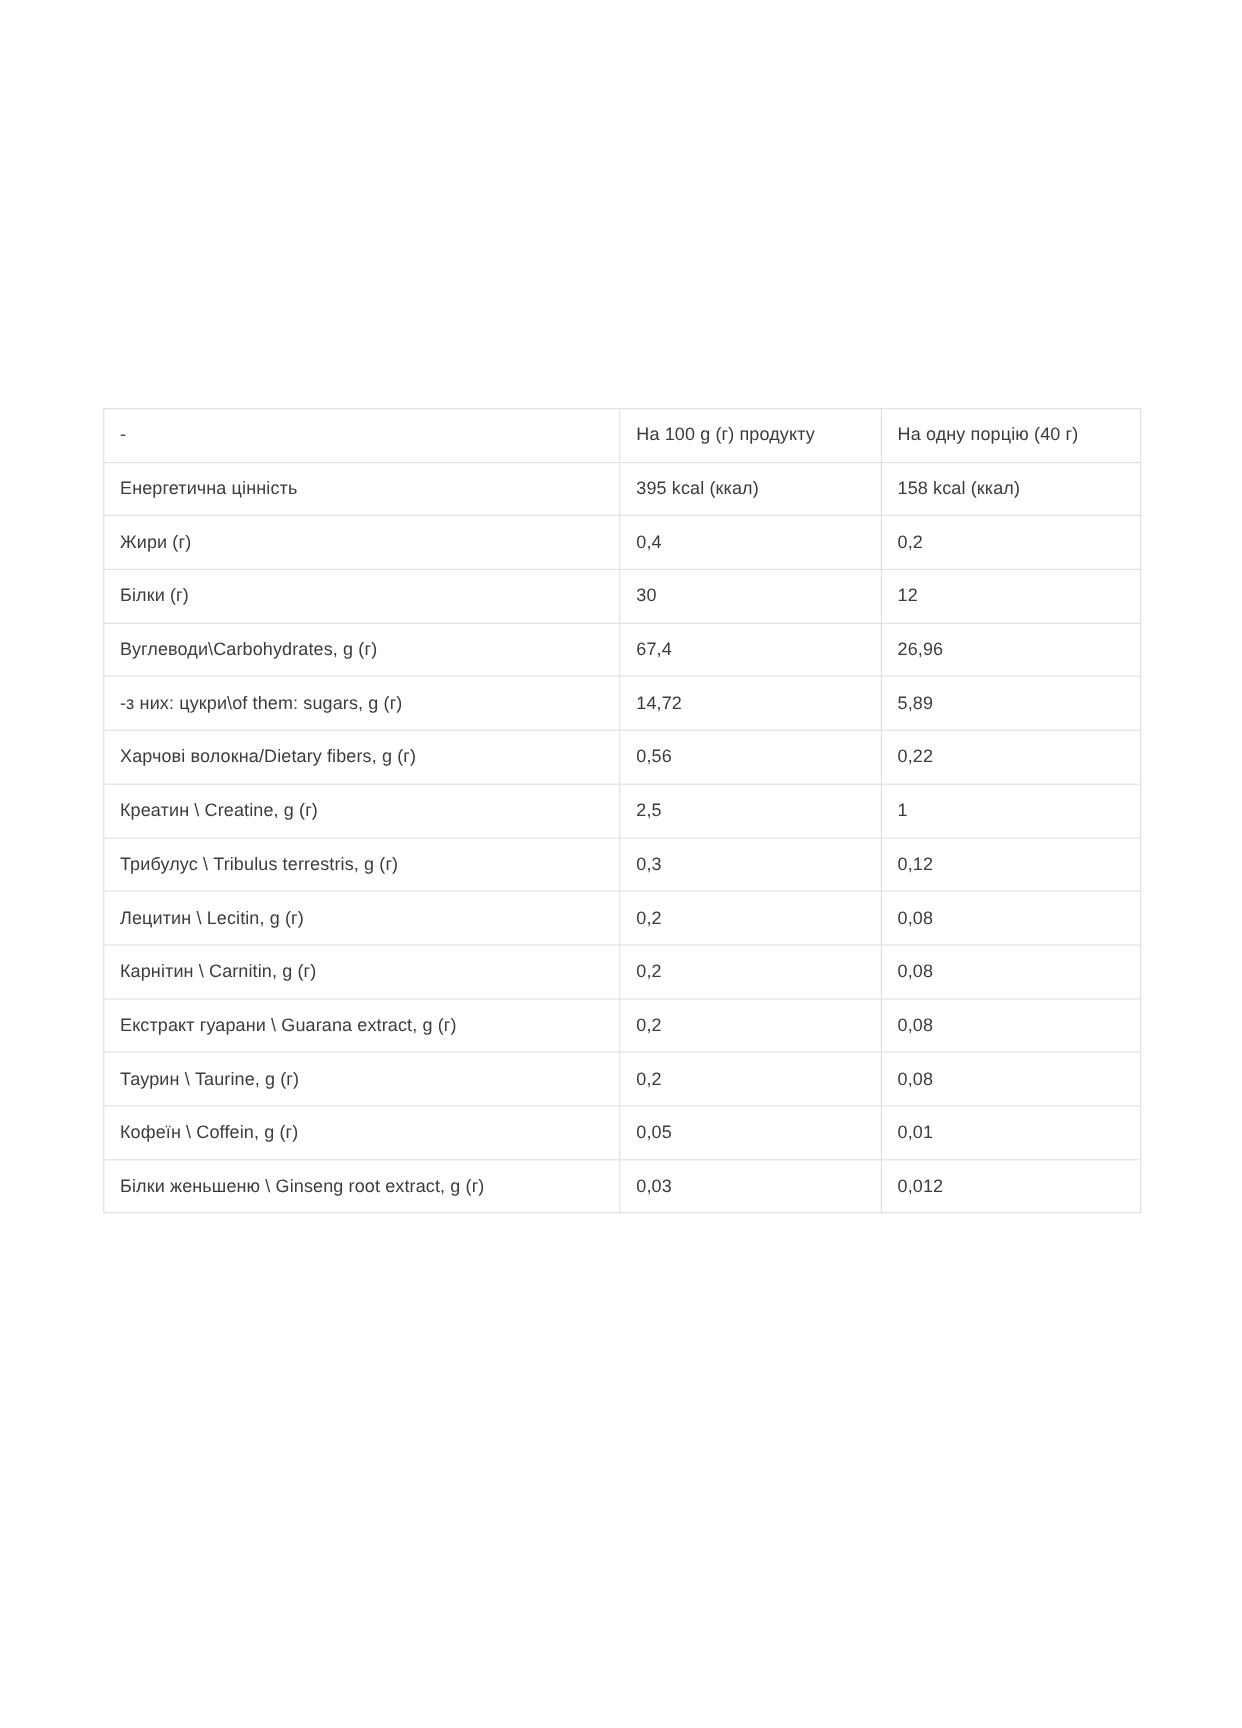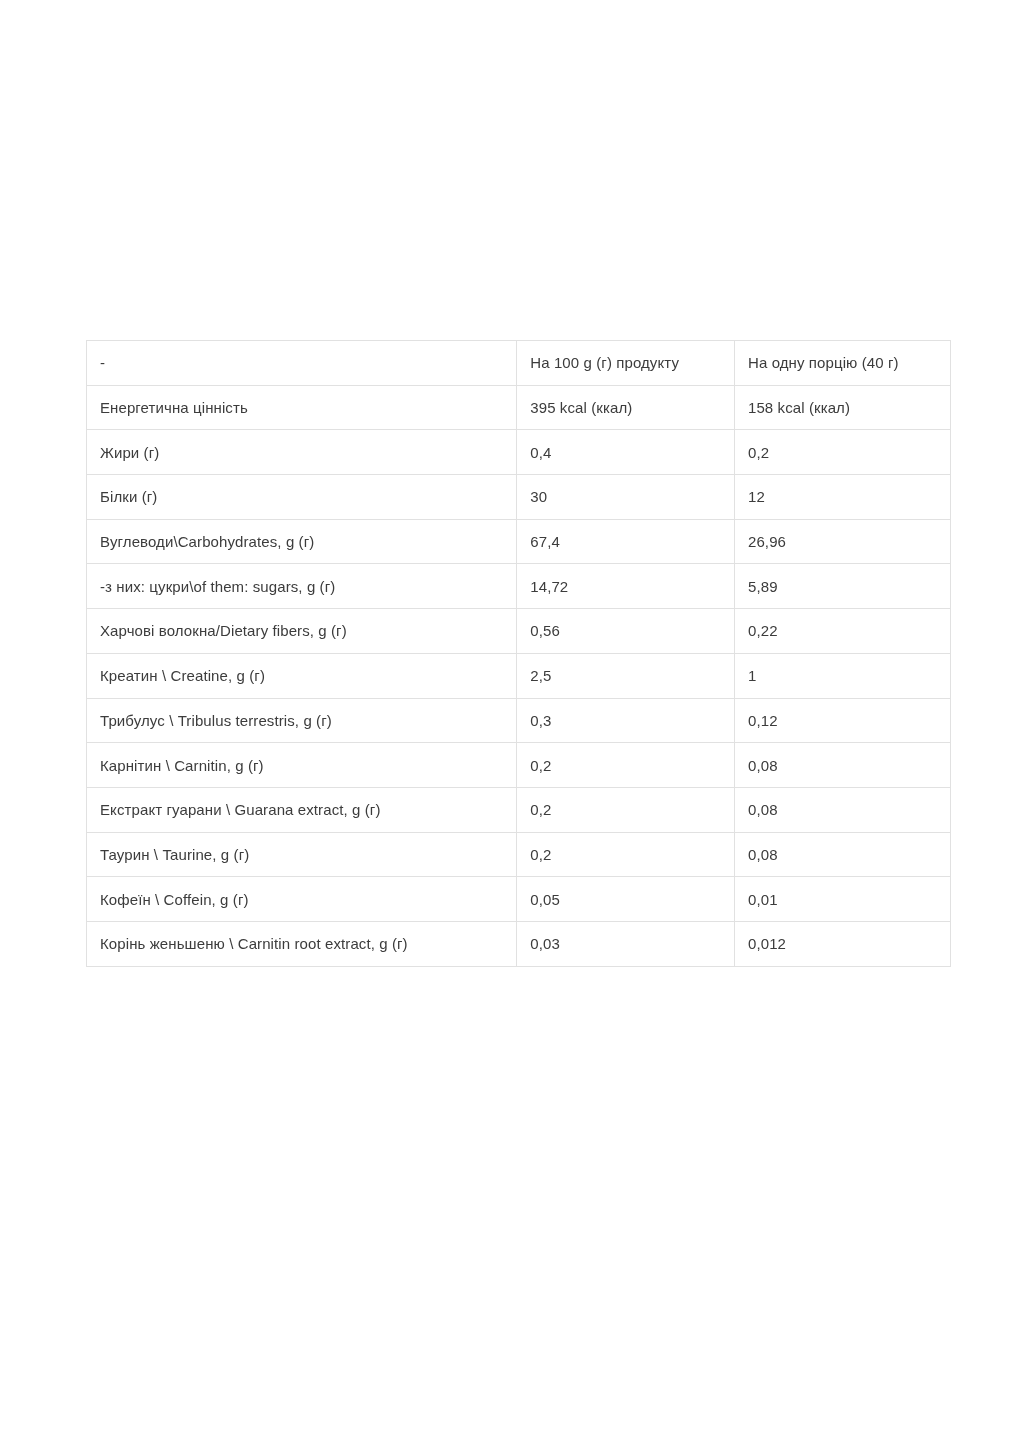--- a/index.html
+++ b/index.html
@@ -94,39 +94,44 @@
         <td>Креатин \ Creatine, g (г)</td>
         <td>2,5</td>
         <td>1</td>
       </tr>
       <tr>
         <td>Трибулус \ Tribulus terrestris, g (г)</td>
         <td>0,3</td>
         <td>0,12</td>
       </tr>
       <tr>
+        <td>Лецитин \ Lecitin, g (г)</td>
+        <td>0,2</td>
+        <td>0,08</td>
+      </tr>
+      <tr>
         <td>Карнітин \ Carnitin, g (г)</td>
         <td>0,2</td>
         <td>0,08</td>
       </tr>
       <tr>
         <td>Екстракт гуарани \ Guarana extract, g (г)</td>
         <td>0,2</td>
         <td>0,08</td>
       </tr>
       <tr>
         <td>Таурин \ Taurine, g (г)</td>
         <td>0,2</td>
         <td>0,08</td>
       </tr>
       <tr>
         <td>Кофеїн \ Coffein, g (г)</td>
         <td>0,05</td>
         <td>0,01</td>
       </tr>
       <tr>
-        <td>Корінь женьшеню \ Carnitin root extract, g (г)</td>
+        <td>Білки женьшеню \ Ginseng root extract, g (г)</td>
         <td>0,03</td>
         <td>0,012</td>
       </tr>
     </tbody>
   </table>
 </div>
 
 </body></html>

